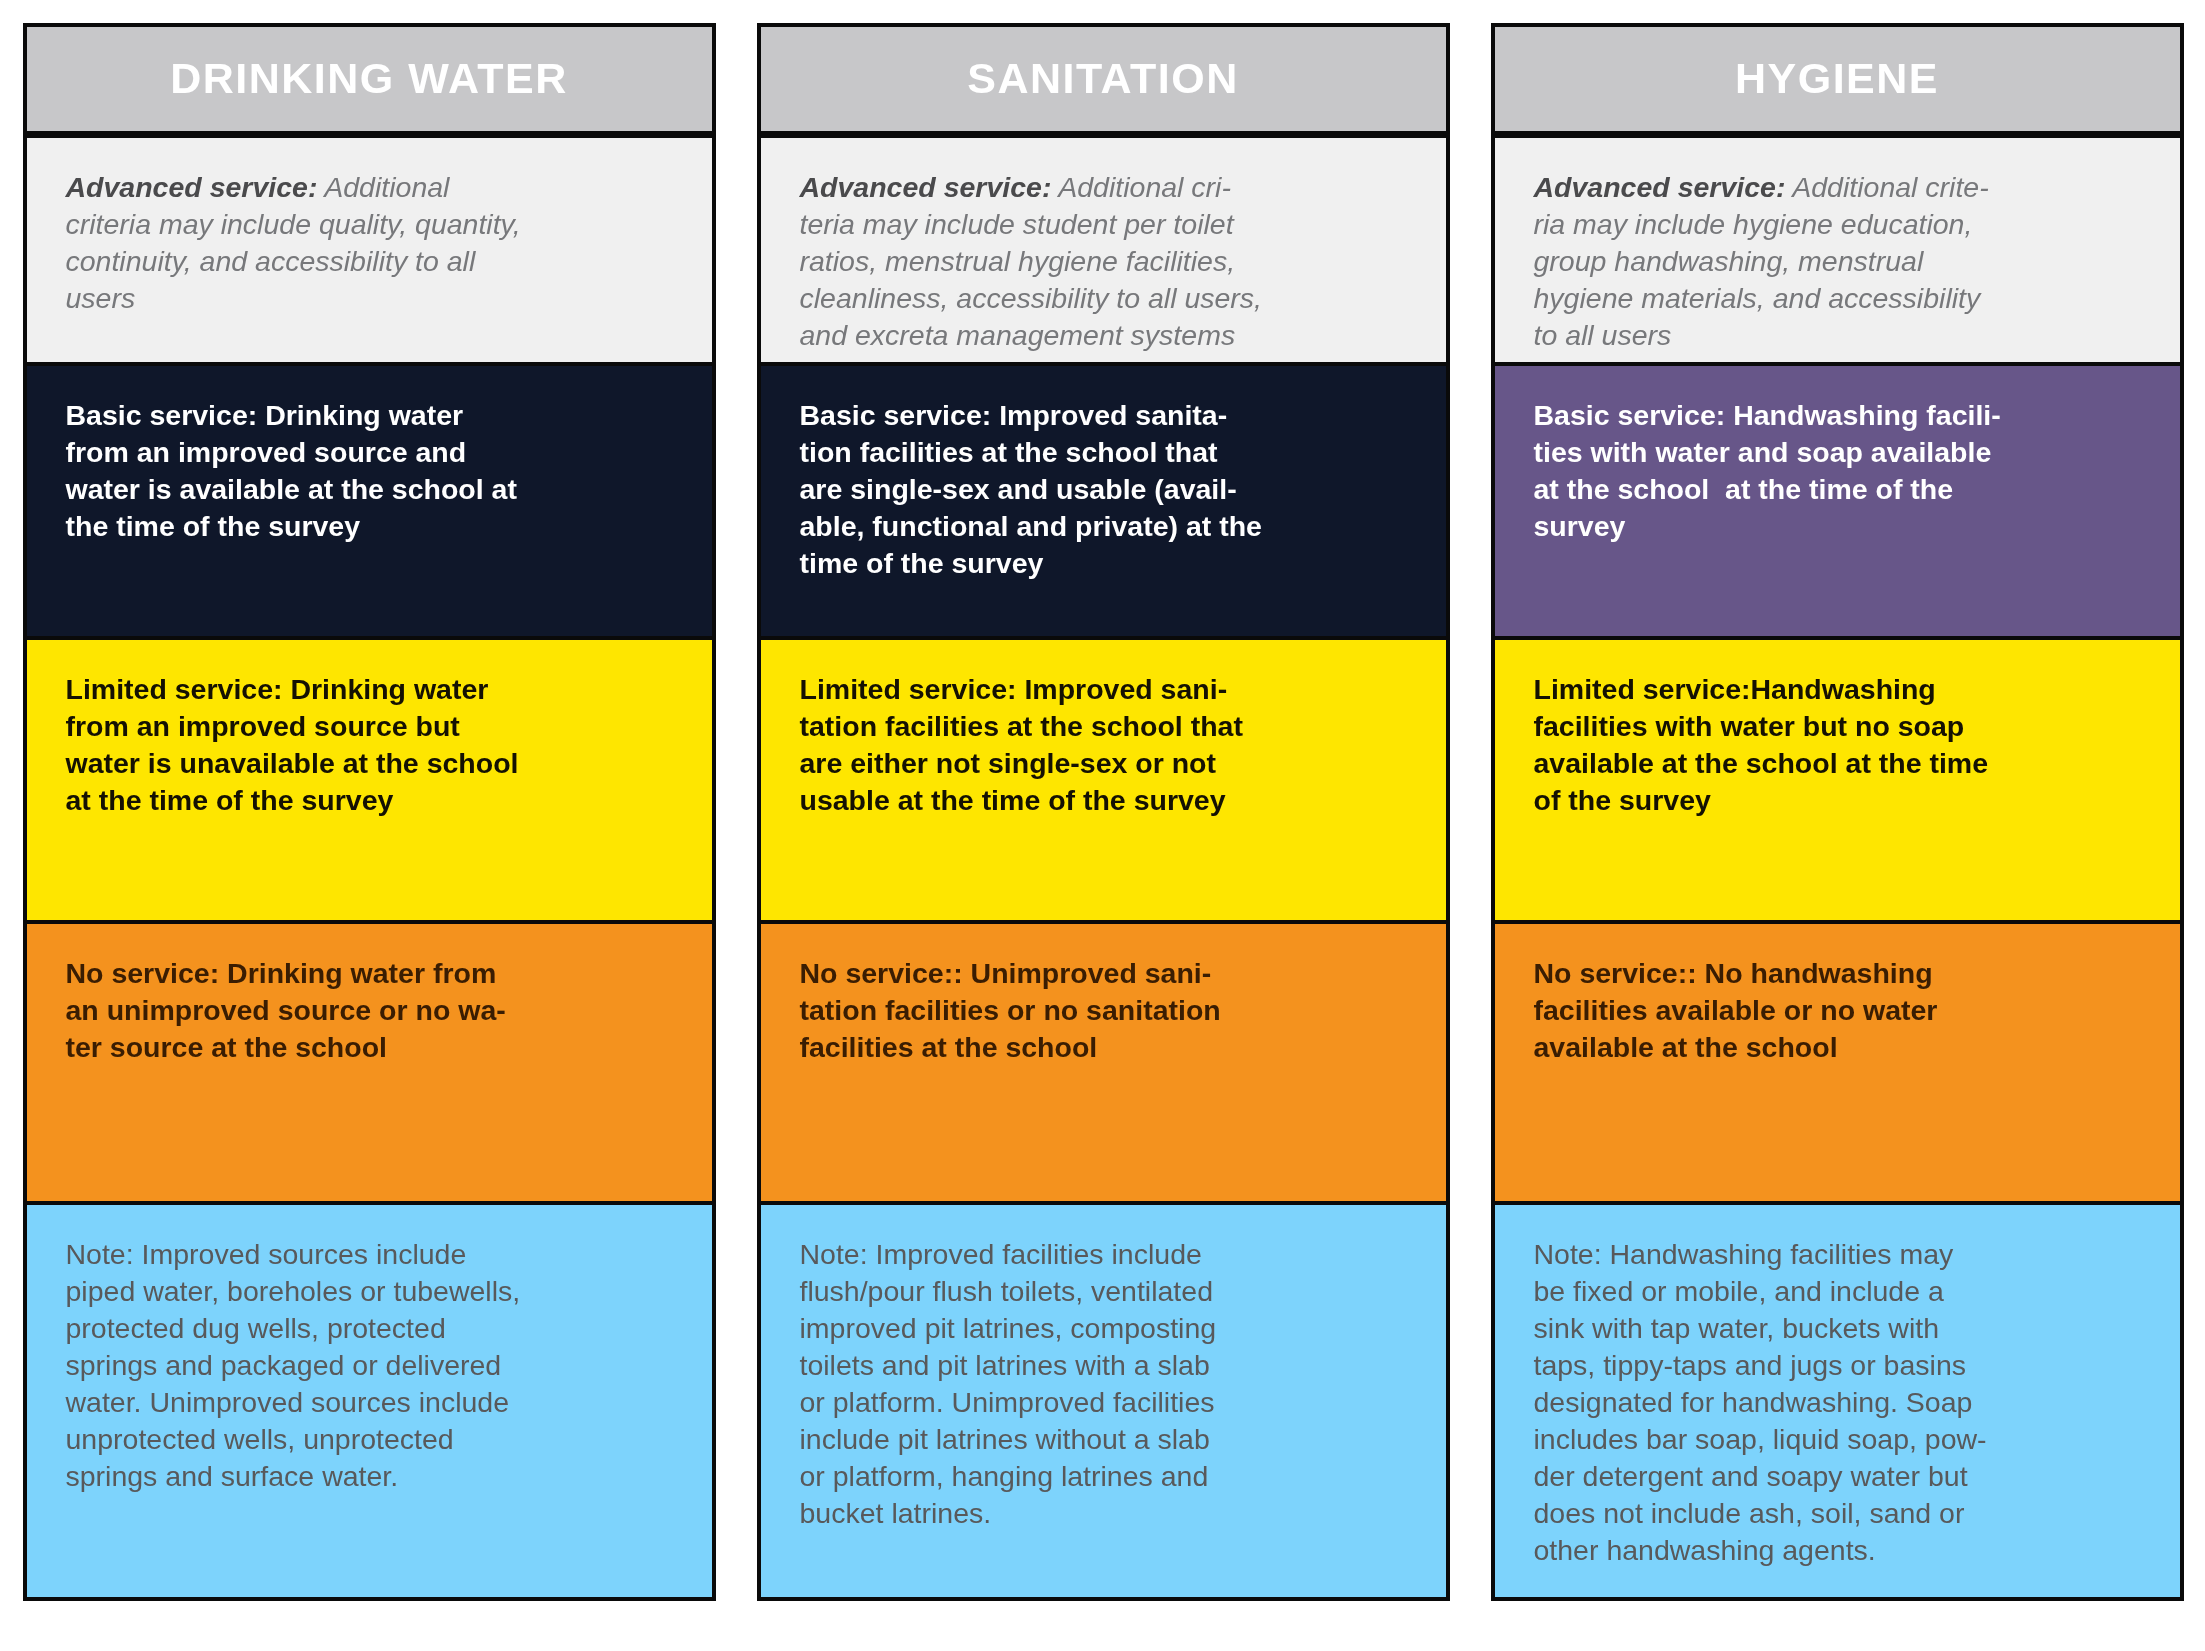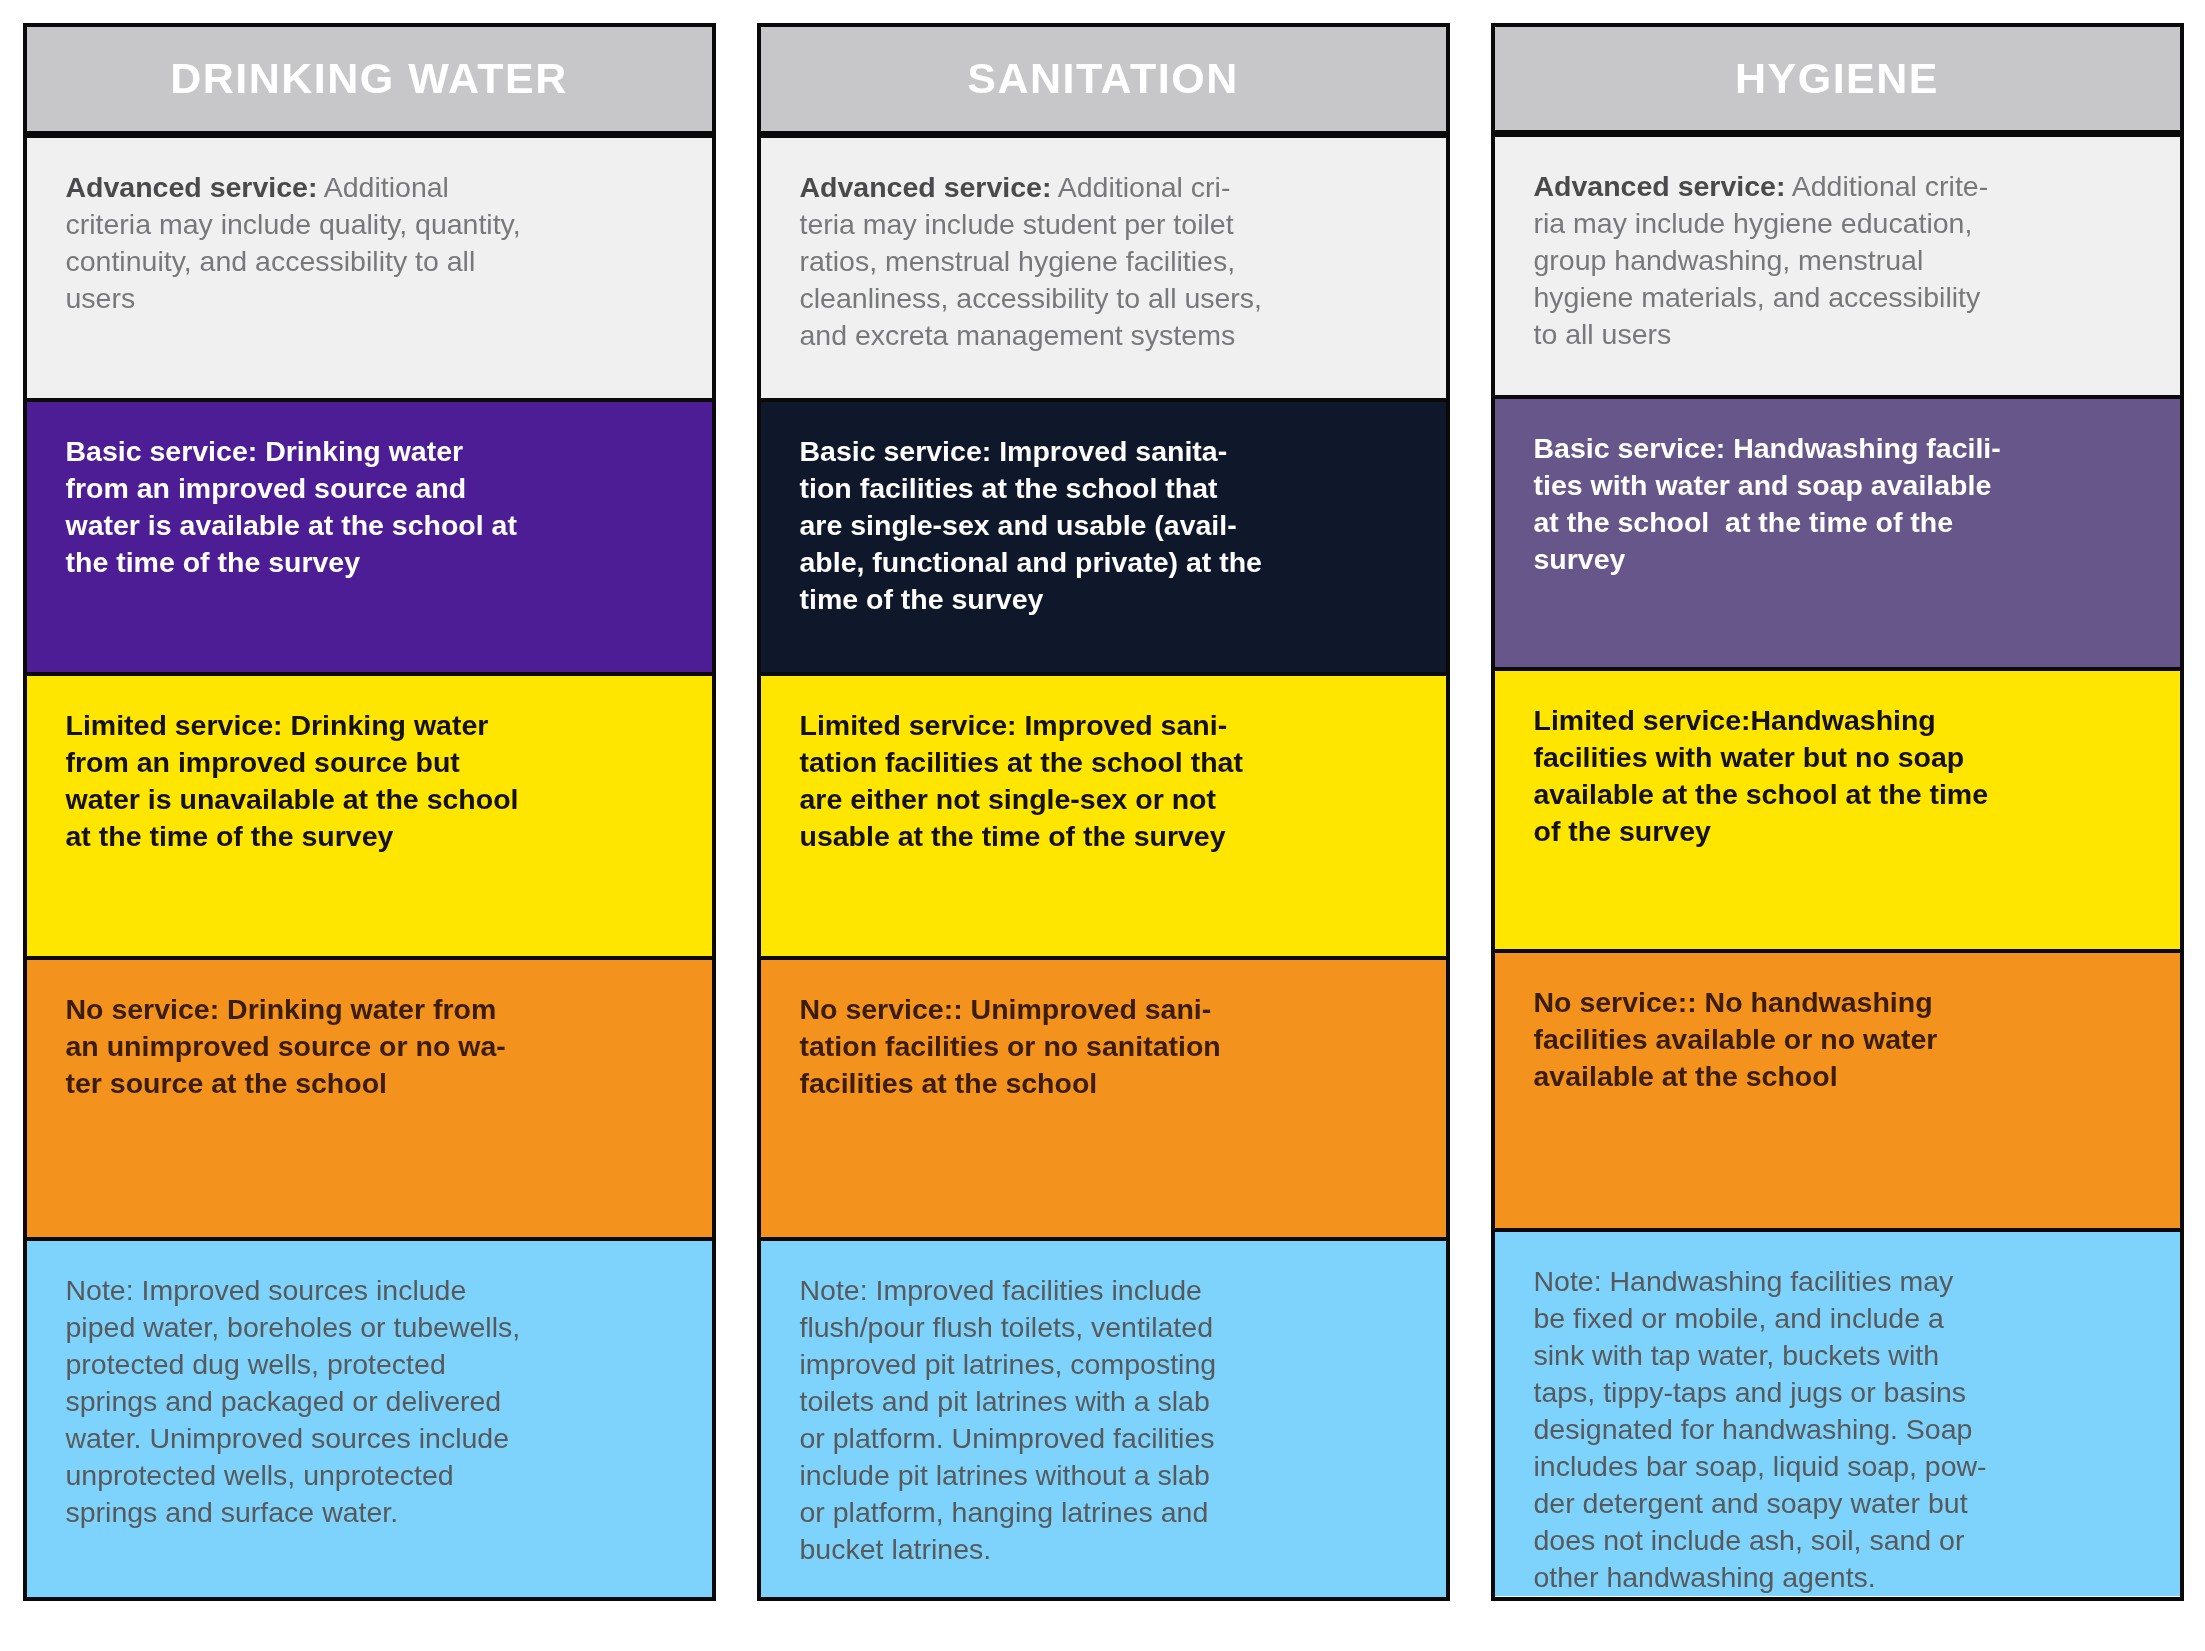--- a/index.html
+++ b/index.html
@@ -34,26 +34,26 @@
   .header-text{
     color:#ffffff;
     font-size:43px;font-weight:bold;letter-spacing:1.5px;
     text-transform:uppercase;
   }
   .cell-text{
     white-space:pre-wrap;
     font-size:28.5px;line-height:37px;
     padding:31.5px 27px 0 39px;
   }
-  .row.advanced{height:264px;background:#f0f0f0;}
+  .row.advanced{height:228px;background:#f0f0f0;font-style:italic;}
   .row.advanced .cell-text{color:#77787b;}
   .row.advanced .adv-label{font-weight:bold;color:#4a4a4c;}
   .row.basic{height:274px;}
   .row.basic .cell-text{font-weight:bold;color:#ffffff;}
-  .c0 .row.basic{background:#4c1d95;}
+  .c0 .row.basic{background:#0f172a;}
   .c1 .row.basic{background:#0f172a;}
   .c2 .row.basic{background:#675689;}
   .row.limited{height:284px;background:#fee600;}
   .row.limited .cell-text{font-weight:bold;color:#151102;}
   .row.no-service{height:281px;background:#f4921e;}
   .row.no-service .cell-text{font-weight:bold;color:#3a1d02;}
   .row.note{flex:1;border-bottom:none;background:#7dd3fc;}
   .row.note .cell-text{color:#58595b;}
 </style>
 </head>

